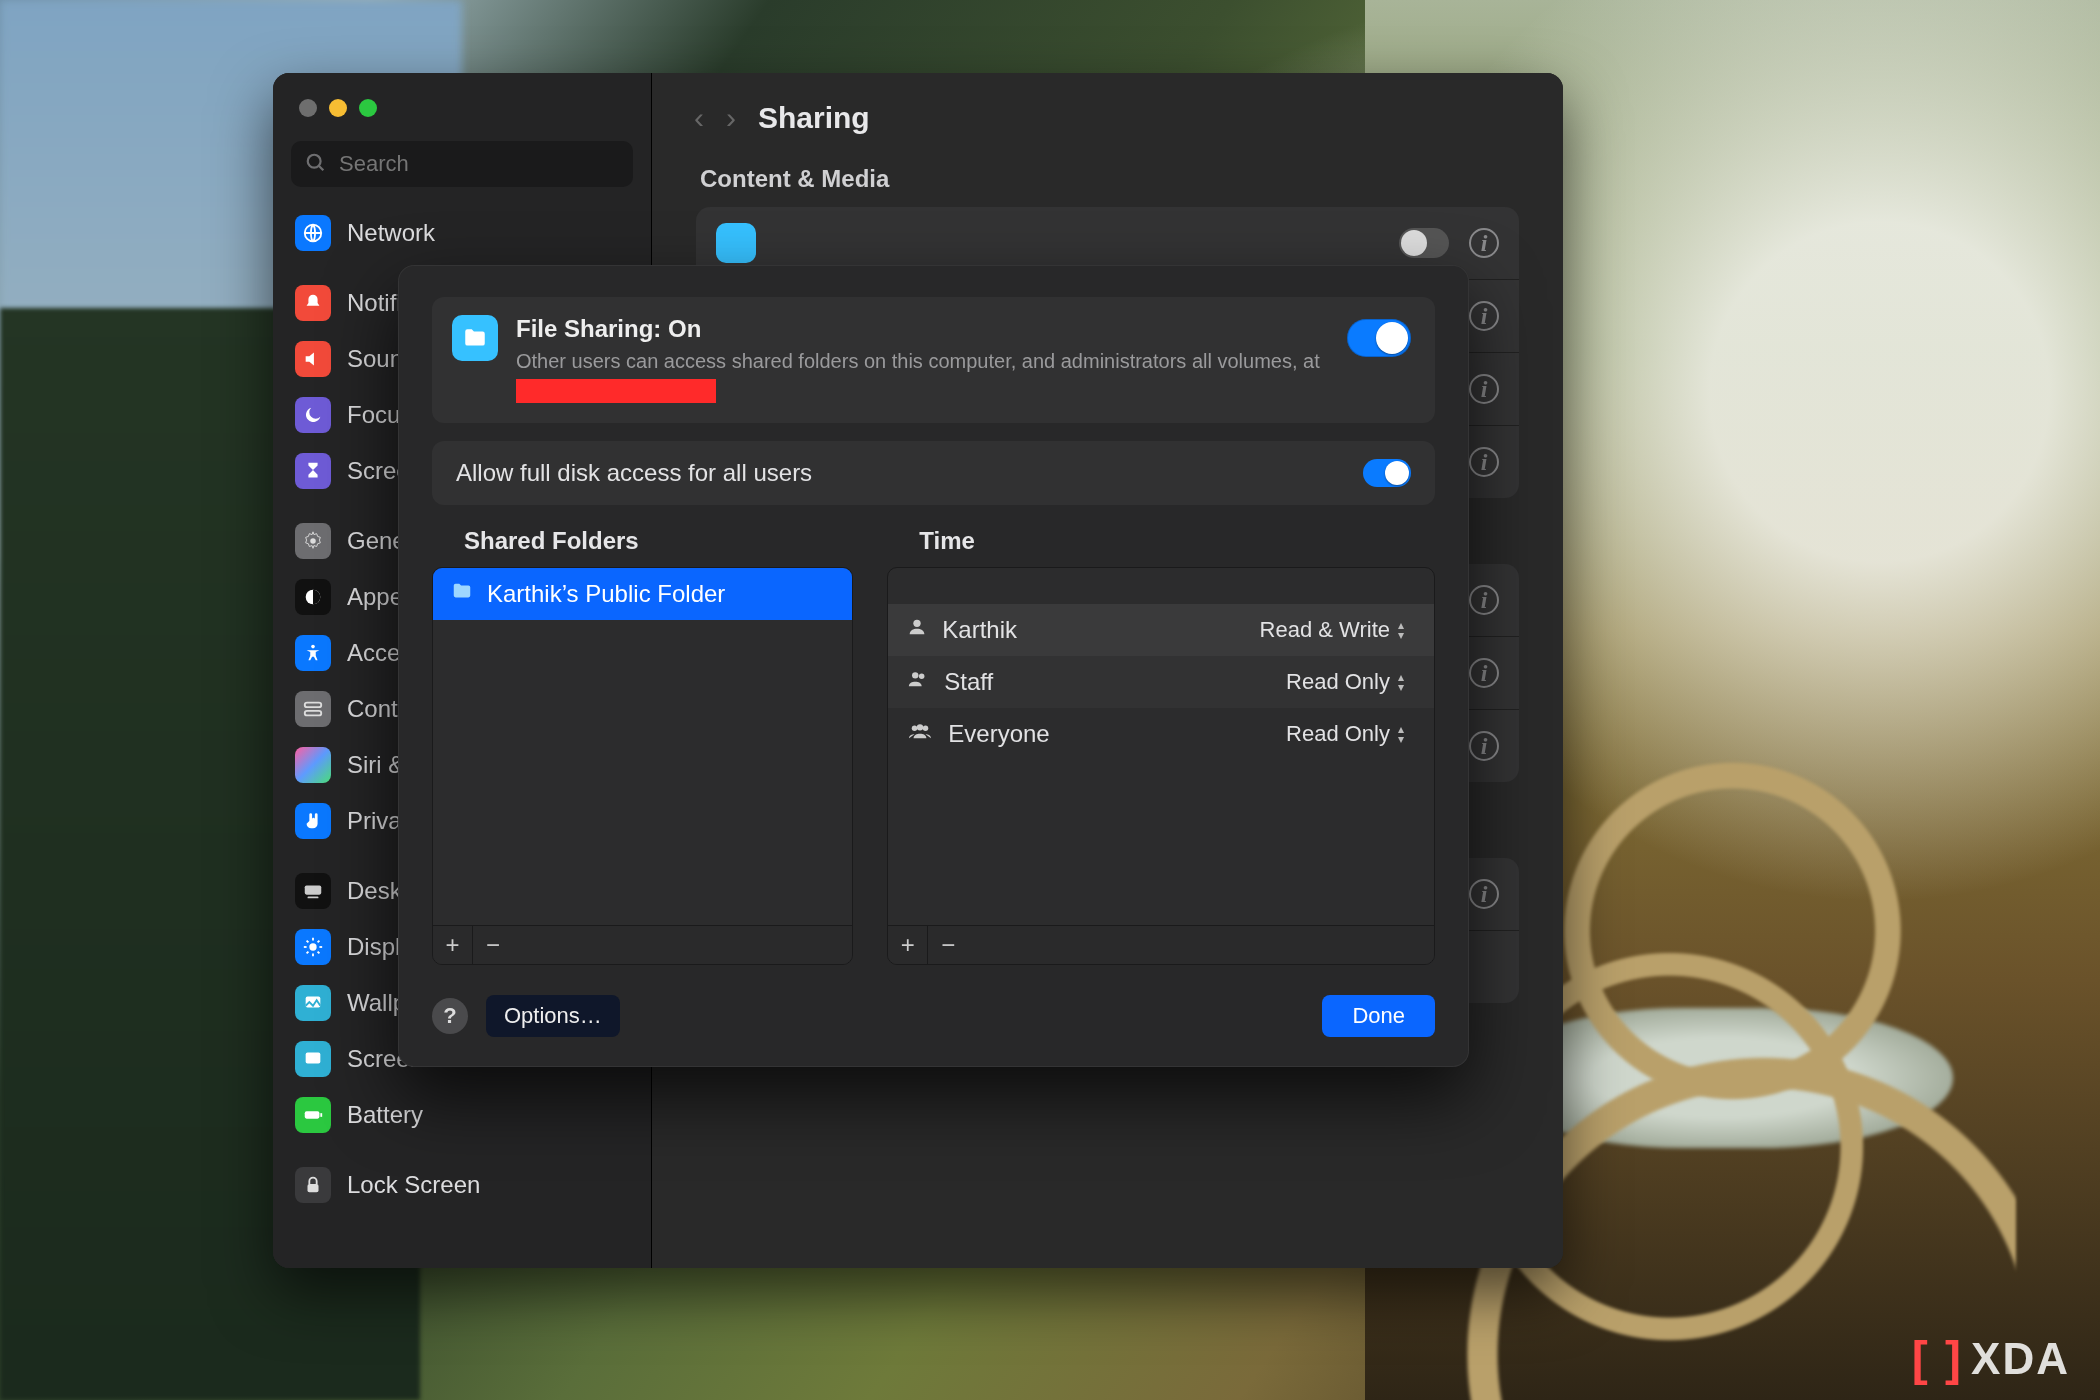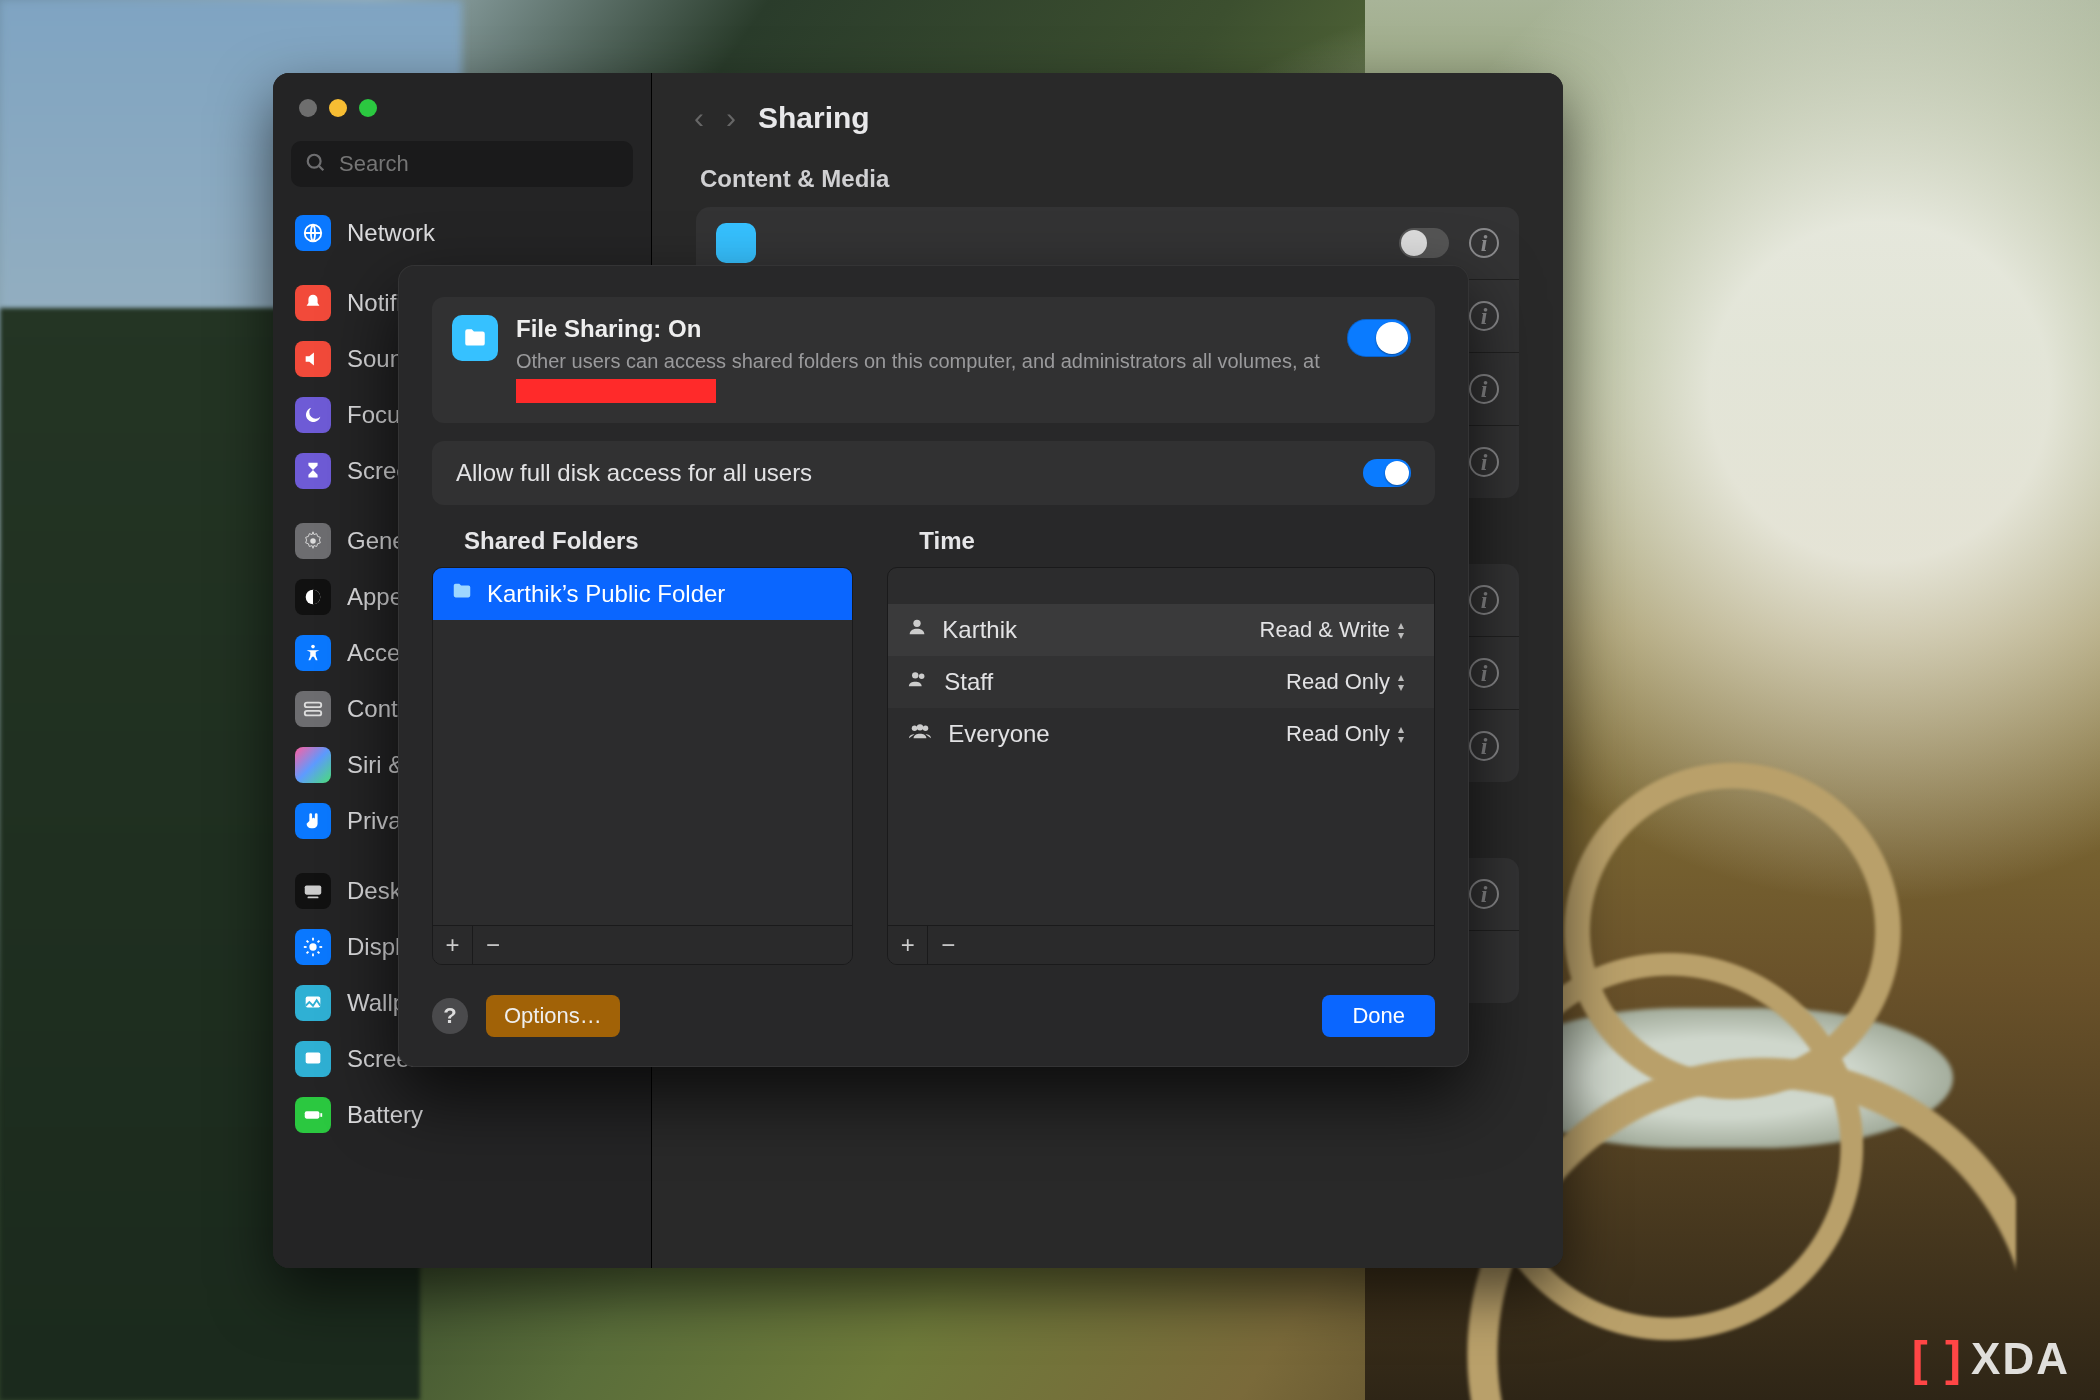--- a/index.html
+++ b/index.html
@@ -144,21 +144,21 @@
   .stepper { width:18px; height:22px; display:flex; flex-direction:column; justify-content:center; color:#bbb; }
   .stepper::before{content:"\25B4"; font-size:12px; line-height:10px;}
   .stepper::after {content:"\25BE"; font-size:12px; line-height:10px;}
 
   .lb-foot { display:flex; gap:0; border-top:1px solid #1a1a1b; background:#2a2a2b; }
   .lb-btn { width:40px; height:38px; display:flex;align-items:center;justify-content:center; color:#ccc; font-size:24px; border-right:1px solid #1a1a1b; }
   .lb-btn:last-child{border-right:none;}
 
   .sheet-footer { display:flex; align-items:center; gap:18px; padding-top:30px; }
   .help-btn { width:36px; height:36px; border-radius:50%; background:#4a4a4c; color:#ddd; display:flex;align-items:center;justify-content:center; font-size:22px; font-weight:700; }
-  .opts-btn { background:#a16207; color:#eee; border:none; border-radius:8px; padding:8px 18px; font-size:22px; }
+  .opts-btn { background:#0f172a; color:#eee; border:none; border-radius:8px; padding:8px 18px; font-size:22px; }
   .spacer { flex:1; }
   .done-btn { background:#0a66ff; color:#fff; border:none; border-radius:8px; padding:8px 30px; font-size:22px; font-weight:500; }
 
   
   .svg { width:22px; height:22px; }
 
   
   .wm { position:absolute; right:30px; bottom:14px; color:rgba(255,255,255,0.85); font-weight:700; font-size:44px; letter-spacing:2px; display:flex; align-items:center; gap:8px; }
   .wm .brkt { color:#ff4646; font-weight:900; font-size:48px; }
 </style>
@@ -329,20 +329,29 @@
       <div class="side-item">
           <div class="ic" style="background:#2bc840">
             <svg class="svg" viewBox="0 0 24 24" fill="#fff">
               <rect x="3" y="8" width="16" height="8" rx="2"></rect>
               <rect x="20" y="10" width="2" height="4"></rect>
             </svg>
           </div>
           <span>Battery</span>
         </div>
       <div class="side-spacer"></div>
+      <div class="side-item">
+          <div class="ic" style="background:#3a3a3c">
+            <svg class="svg" viewBox="0 0 24 24" fill="#ddd">
+              <rect x="6" y="11" width="12" height="9" rx="2"></rect>
+              <path d="M8 11V8a4 4 0 018 0v3" fill="none" stroke="#ddd" stroke-width="2"></path>
+            </svg>
+          </div>
+          <span>Lock Screen</span>
+        </div>
     </div>
   </div>
 
   <div class="main">
     <div class="main-header">
       <span class="nav-arrow">‹</span>
       <span class="nav-arrow">›</span>
       <span class="main-title">Sharing</span>
     </div>
 

